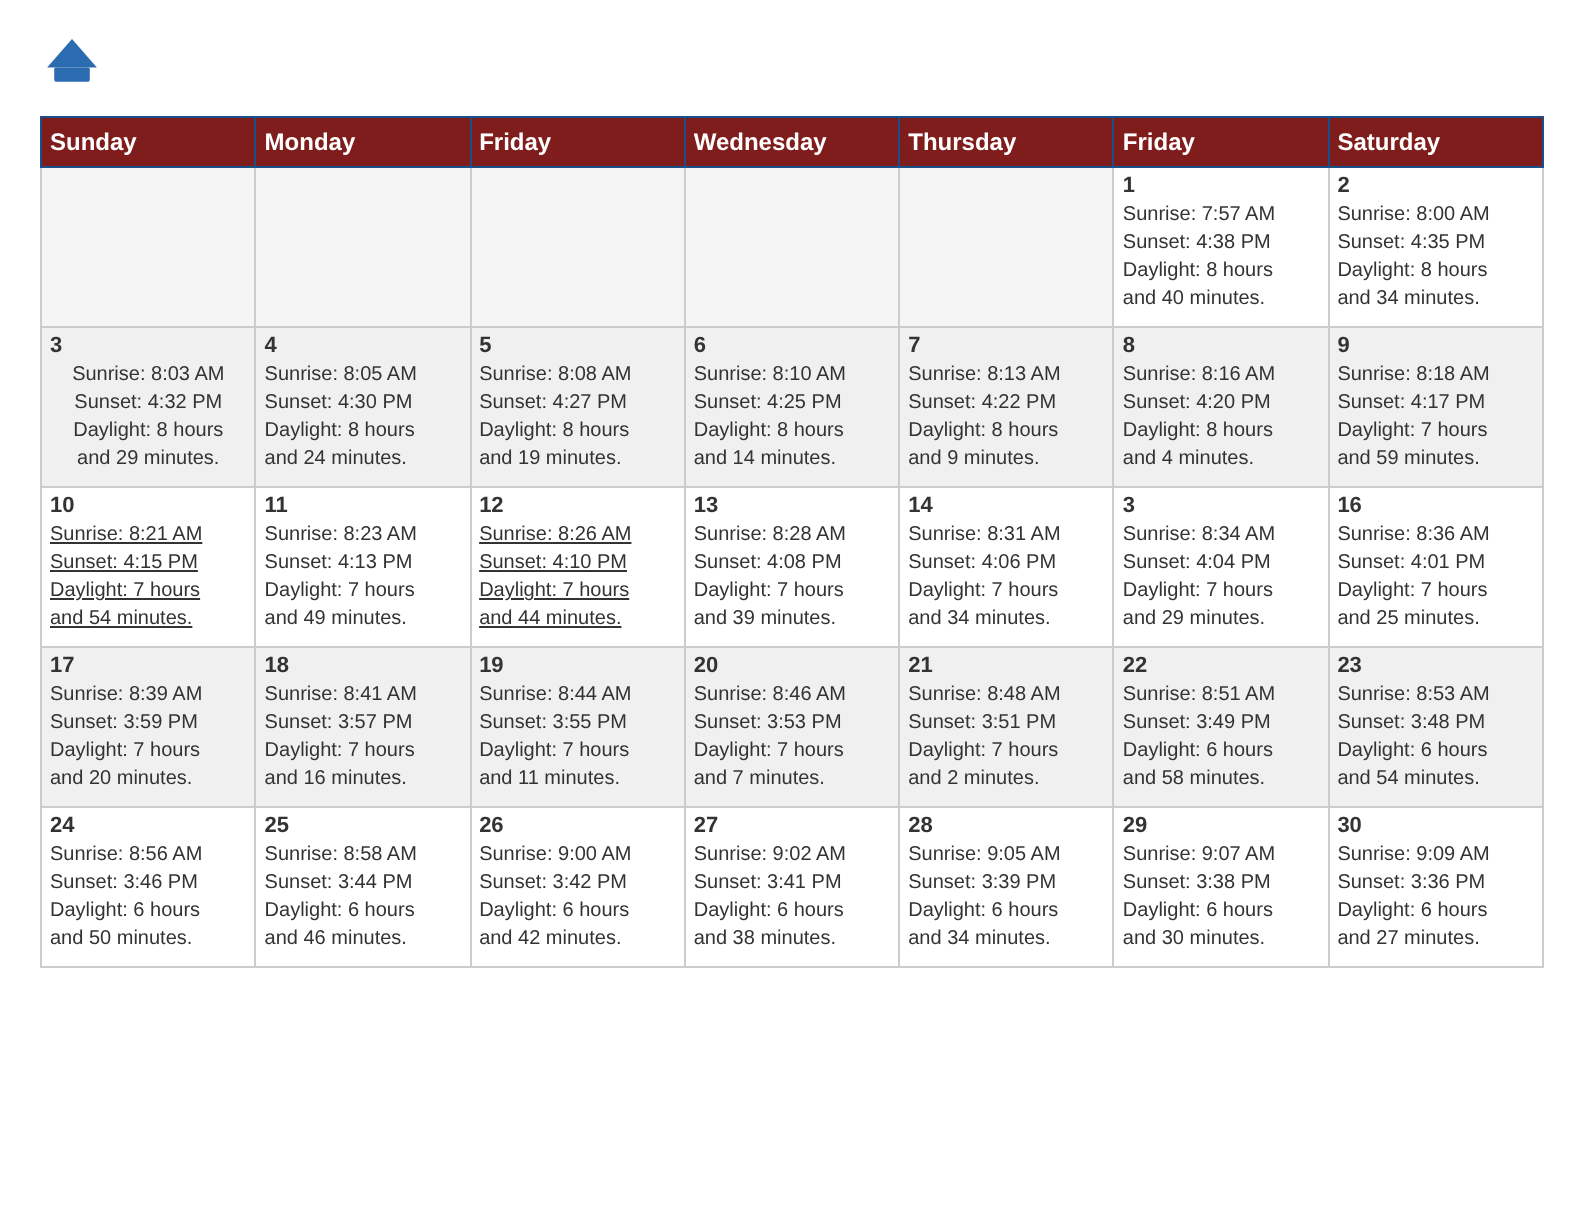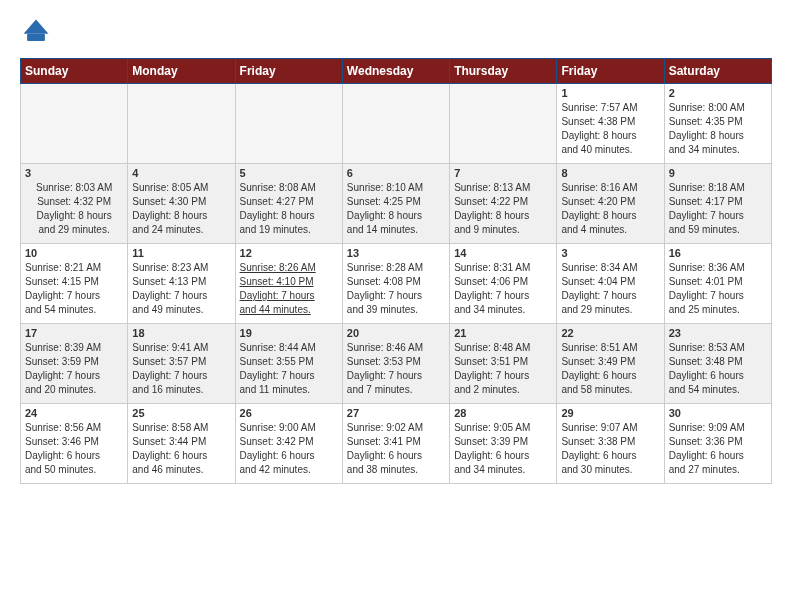--- a/index.html
+++ b/index.html
@@ -201,21 +201,21 @@
             <span class="day-number">9</span>
             <div class="day-info" style="white-space: pre-line;">Sunrise: 8:18 AM
 Sunset: 4:17 PM
 Daylight: 7 hours
 and 59 minutes.</div>
           </td>
         </tr>
         <tr>
           <td>
             <span class="day-number">10</span>
-            <div class="day-info" style="white-space: pre-line;">Sunrise: 8:21 AM
+            <div class="day-info" style="white-space: pre-line; text-decoration: underline;">Sunrise: 8:21 AM
 Sunset: 4:15 PM
 Daylight: 7 hours
 and 54 minutes.</div>
           </td>
           <td>
             <span class="day-number">11</span>
             <div class="day-info" style="white-space: pre-line;">Sunrise: 8:23 AM
 Sunset: 4:13 PM
 Daylight: 7 hours
 and 49 minutes.</div>
@@ -259,21 +259,21 @@
         <tr>
           <td class="shaded">
             <span class="day-number">17</span>
             <div class="day-info" style="white-space: pre-line;">Sunrise: 8:39 AM
 Sunset: 3:59 PM
 Daylight: 7 hours
 and 20 minutes.</div>
           </td>
           <td class="shaded">
             <span class="day-number">18</span>
-            <div class="day-info" style="white-space: pre-line;">Sunrise: 9:41 AM
+            <div class="day-info" style="white-space: pre-line;">Sunrise: 8:41 AM
 Sunset: 3:57 PM
 Daylight: 7 hours
 and 16 minutes.</div>
           </td>
           <td class="shaded">
             <span class="day-number">19</span>
             <div class="day-info" style="white-space: pre-line;">Sunrise: 8:44 AM
 Sunset: 3:55 PM
 Daylight: 7 hours
 and 11 minutes.</div>

